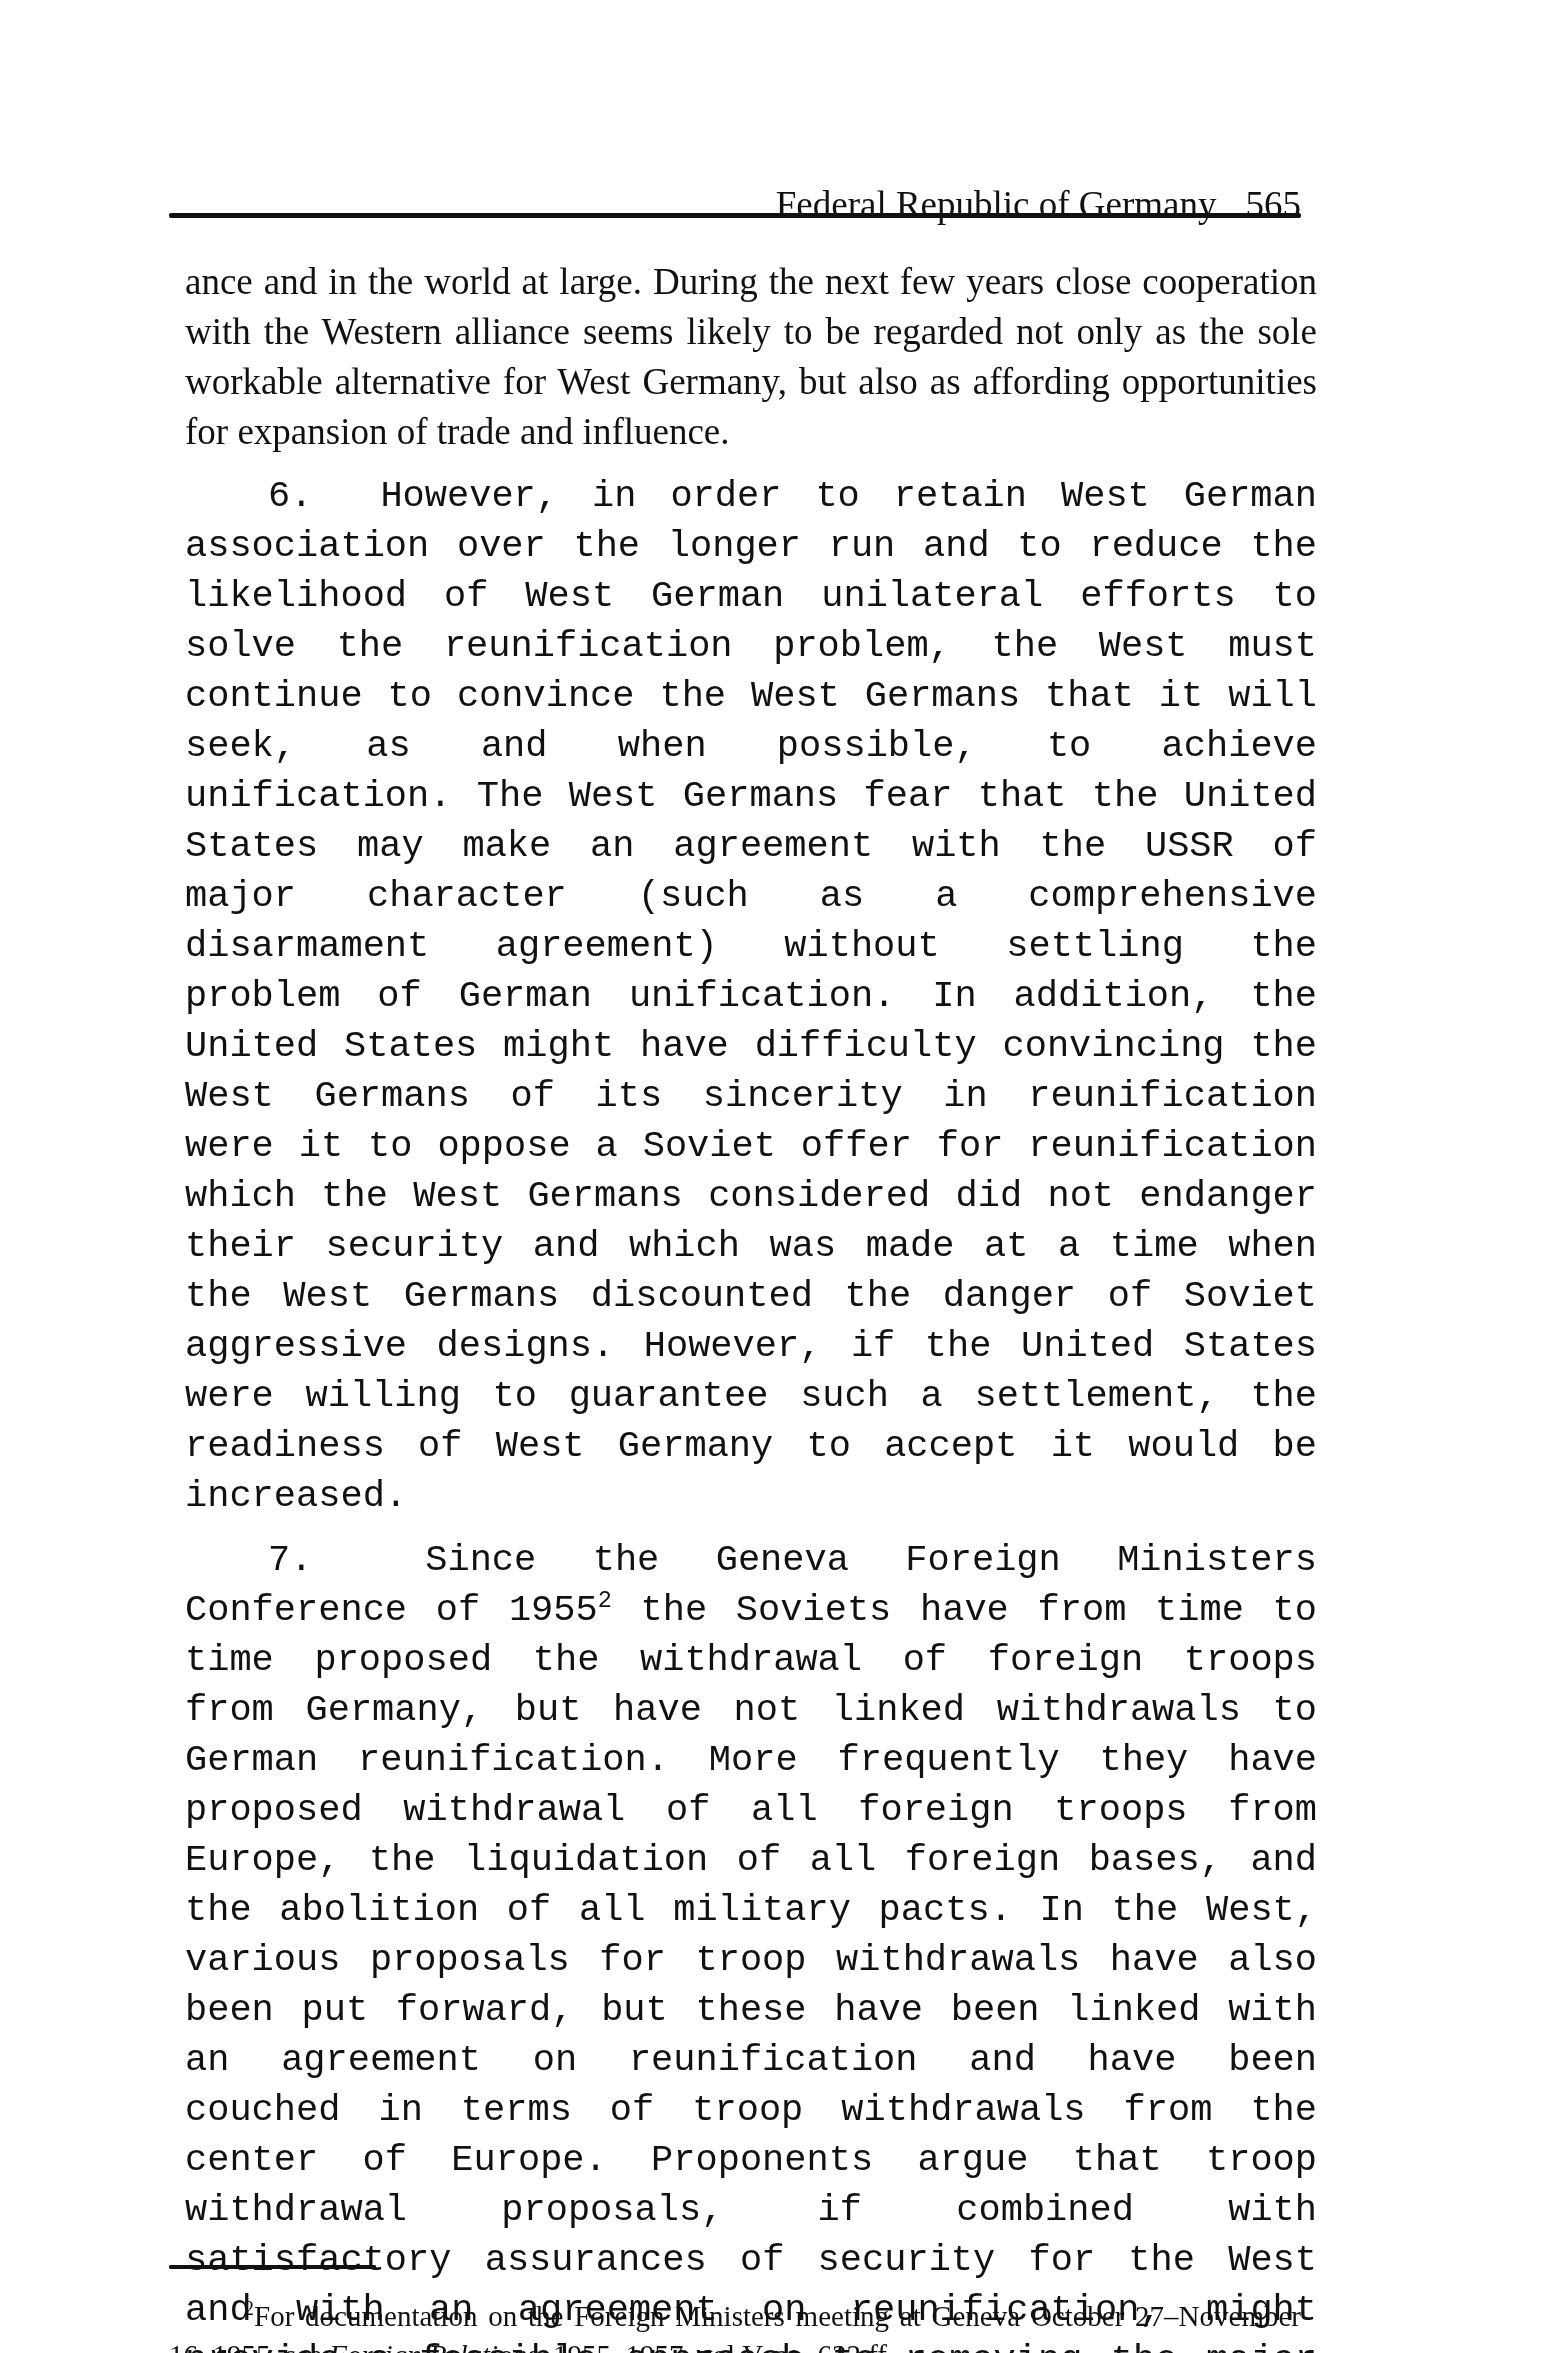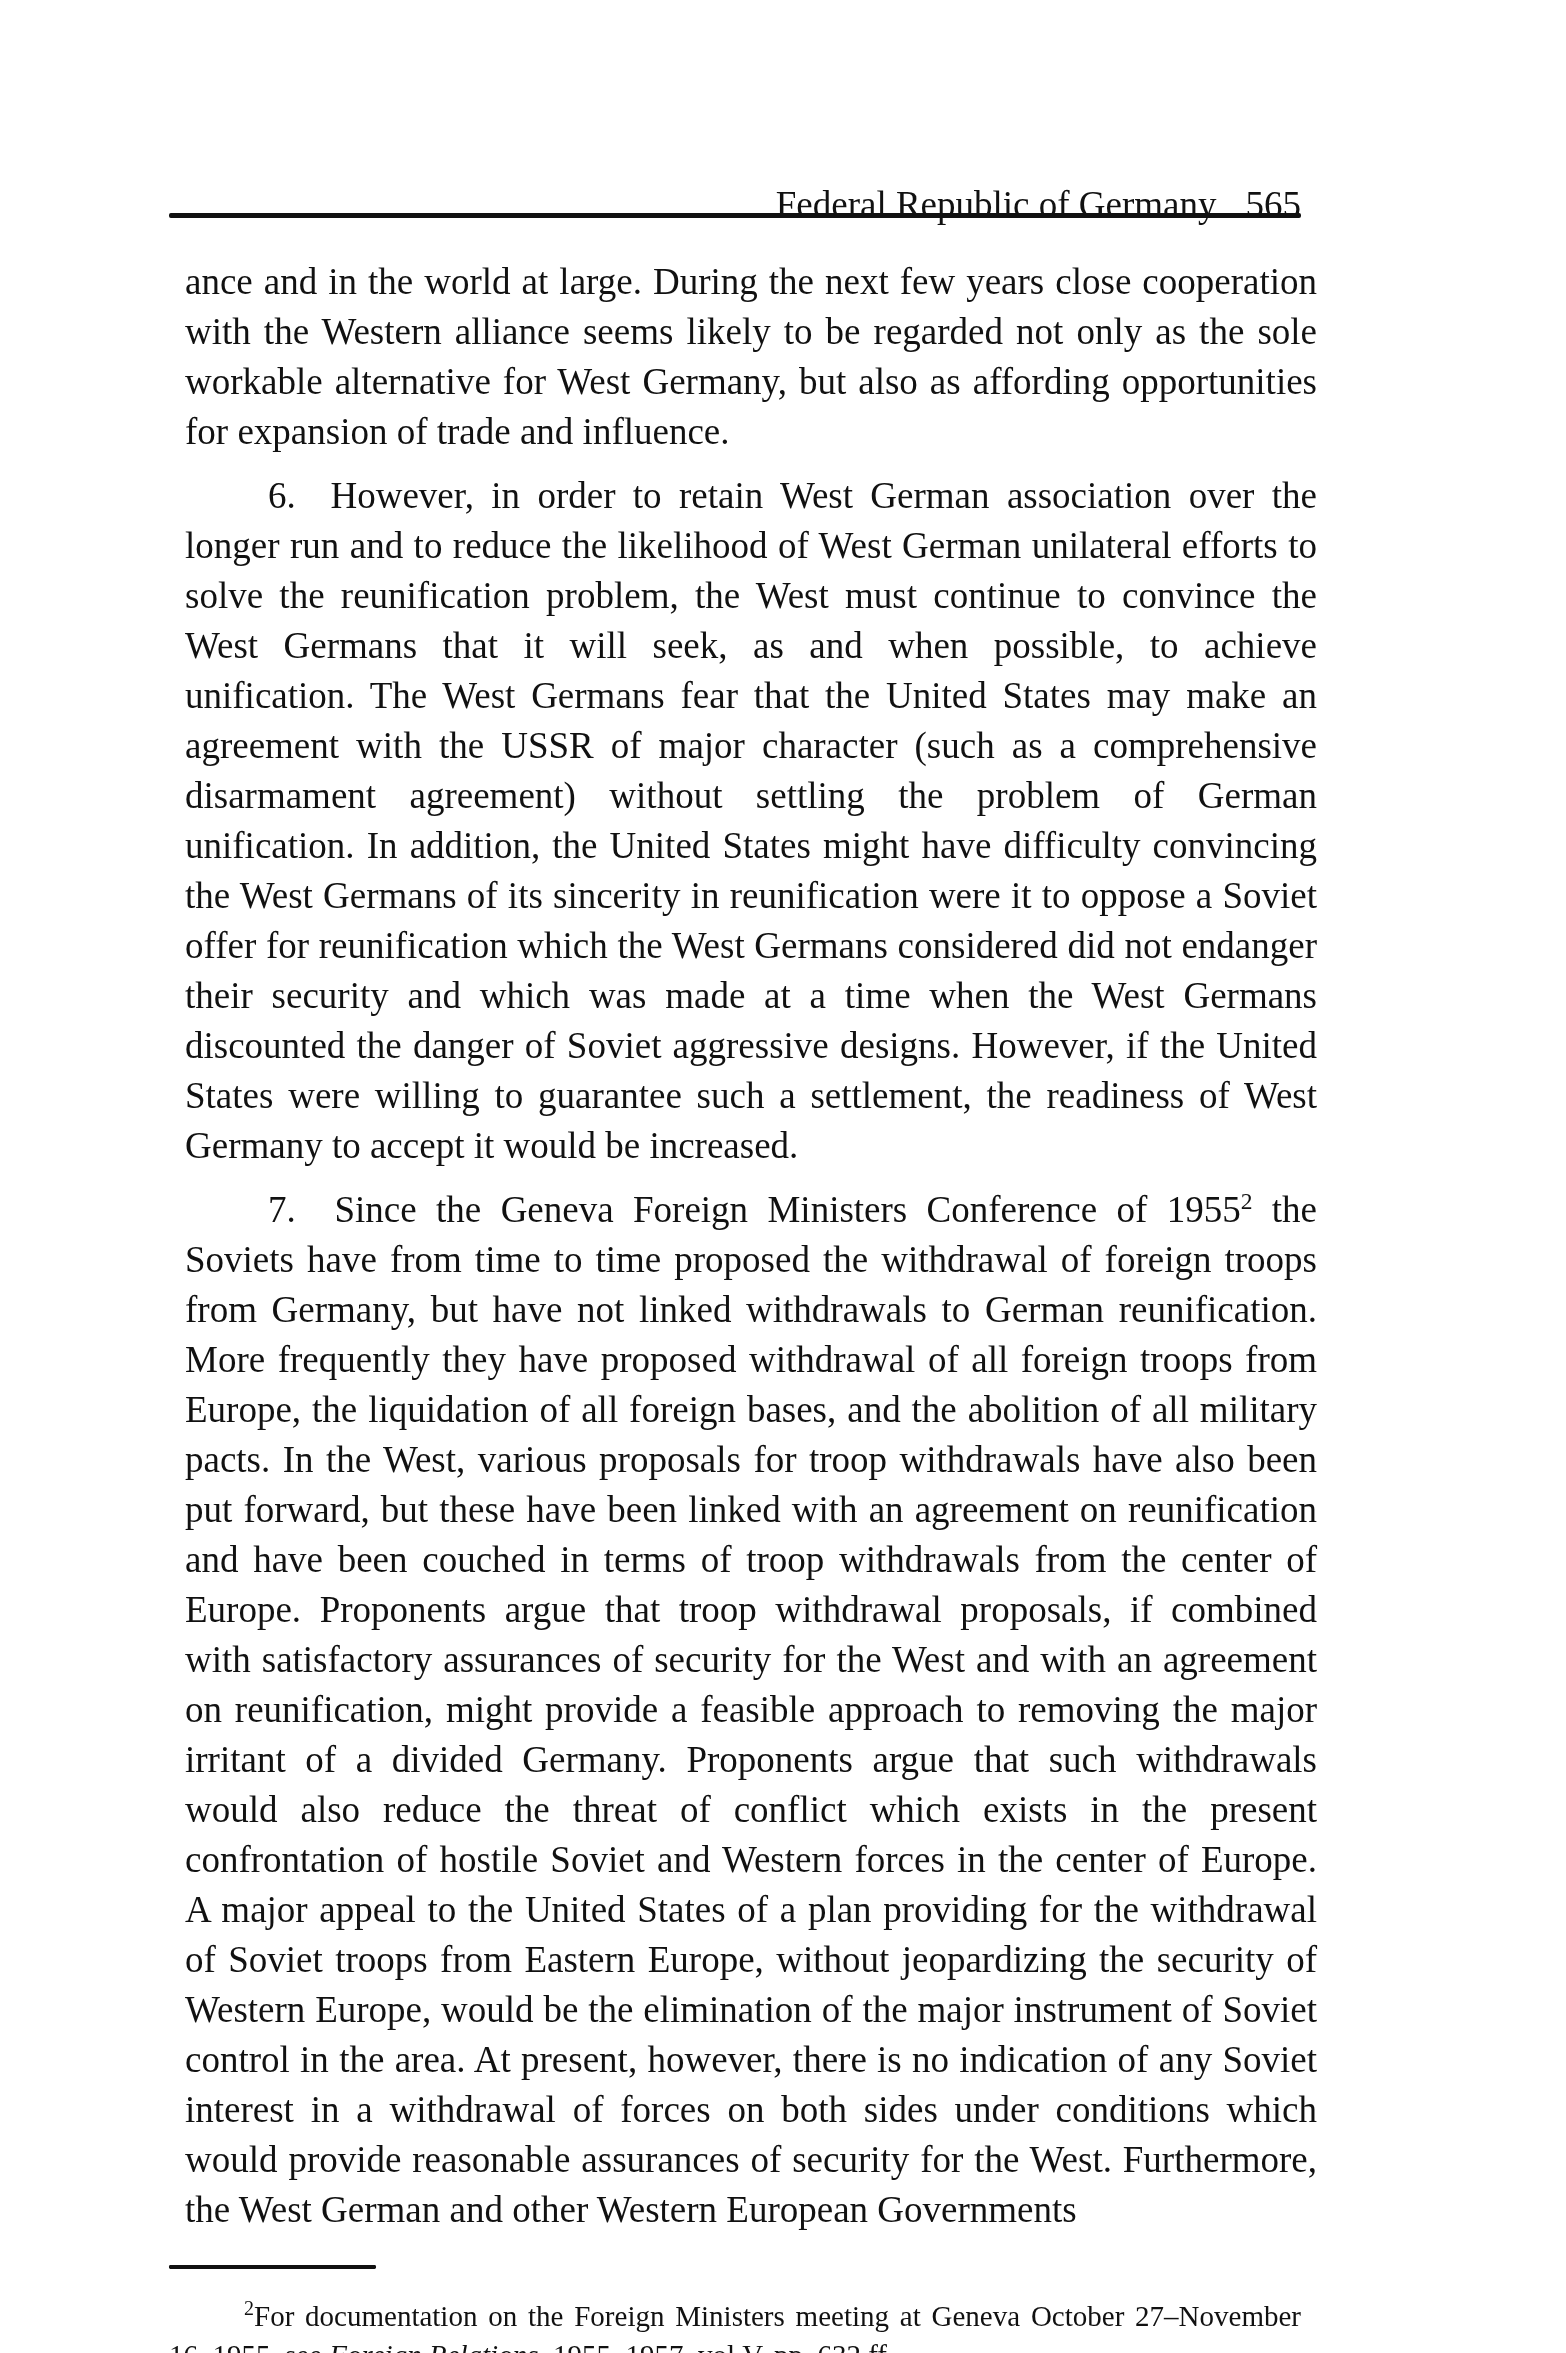--- a/index.html
+++ b/index.html
@@ -14,21 +14,21 @@
     font-size: 37px; line-height: 1; margin-top: 24px;
   }
   .running-head .title { margin-right: 29px; }
   .rule { position: absolute; top: 213px; left: 0; width: 1132px; height: 4.7px; background: #111; border-radius: 1.9px; }
   .body-text {
     position: absolute; top: 257px; left: 16px; width: 1132px;
     font-size: 37px; line-height: 50px; text-align: justify; hyphens: manual;
   }
   .body-text p { margin: 0 0 14px 0; }
   .body-text p.cont { text-indent: 0; }
-  .body-text p.num { text-indent: 83px; }
+  .body-text p.num { text-indent: 83px; font-family: Liberation Mono, monospace; }
   sup { font-size: 23.5px; line-height: 0; vertical-align: 13px; }
   .fn-rule { position: absolute; top: 2265px; left: 0; width: 207px; height: 3.8px; background: #111; border-radius: 1.4px; }
   .footnote {
     position: absolute; top: 2297px; left: 0; width: 1132px;
     font-size: 29px; line-height: 39px; text-align: justify;
   }
   .footnote p { margin: 0; text-indent: 75px; }
   .footnote sup { font-size: 20px; vertical-align: 11.3px; }
   em { font-style: italic; }
 </style>

